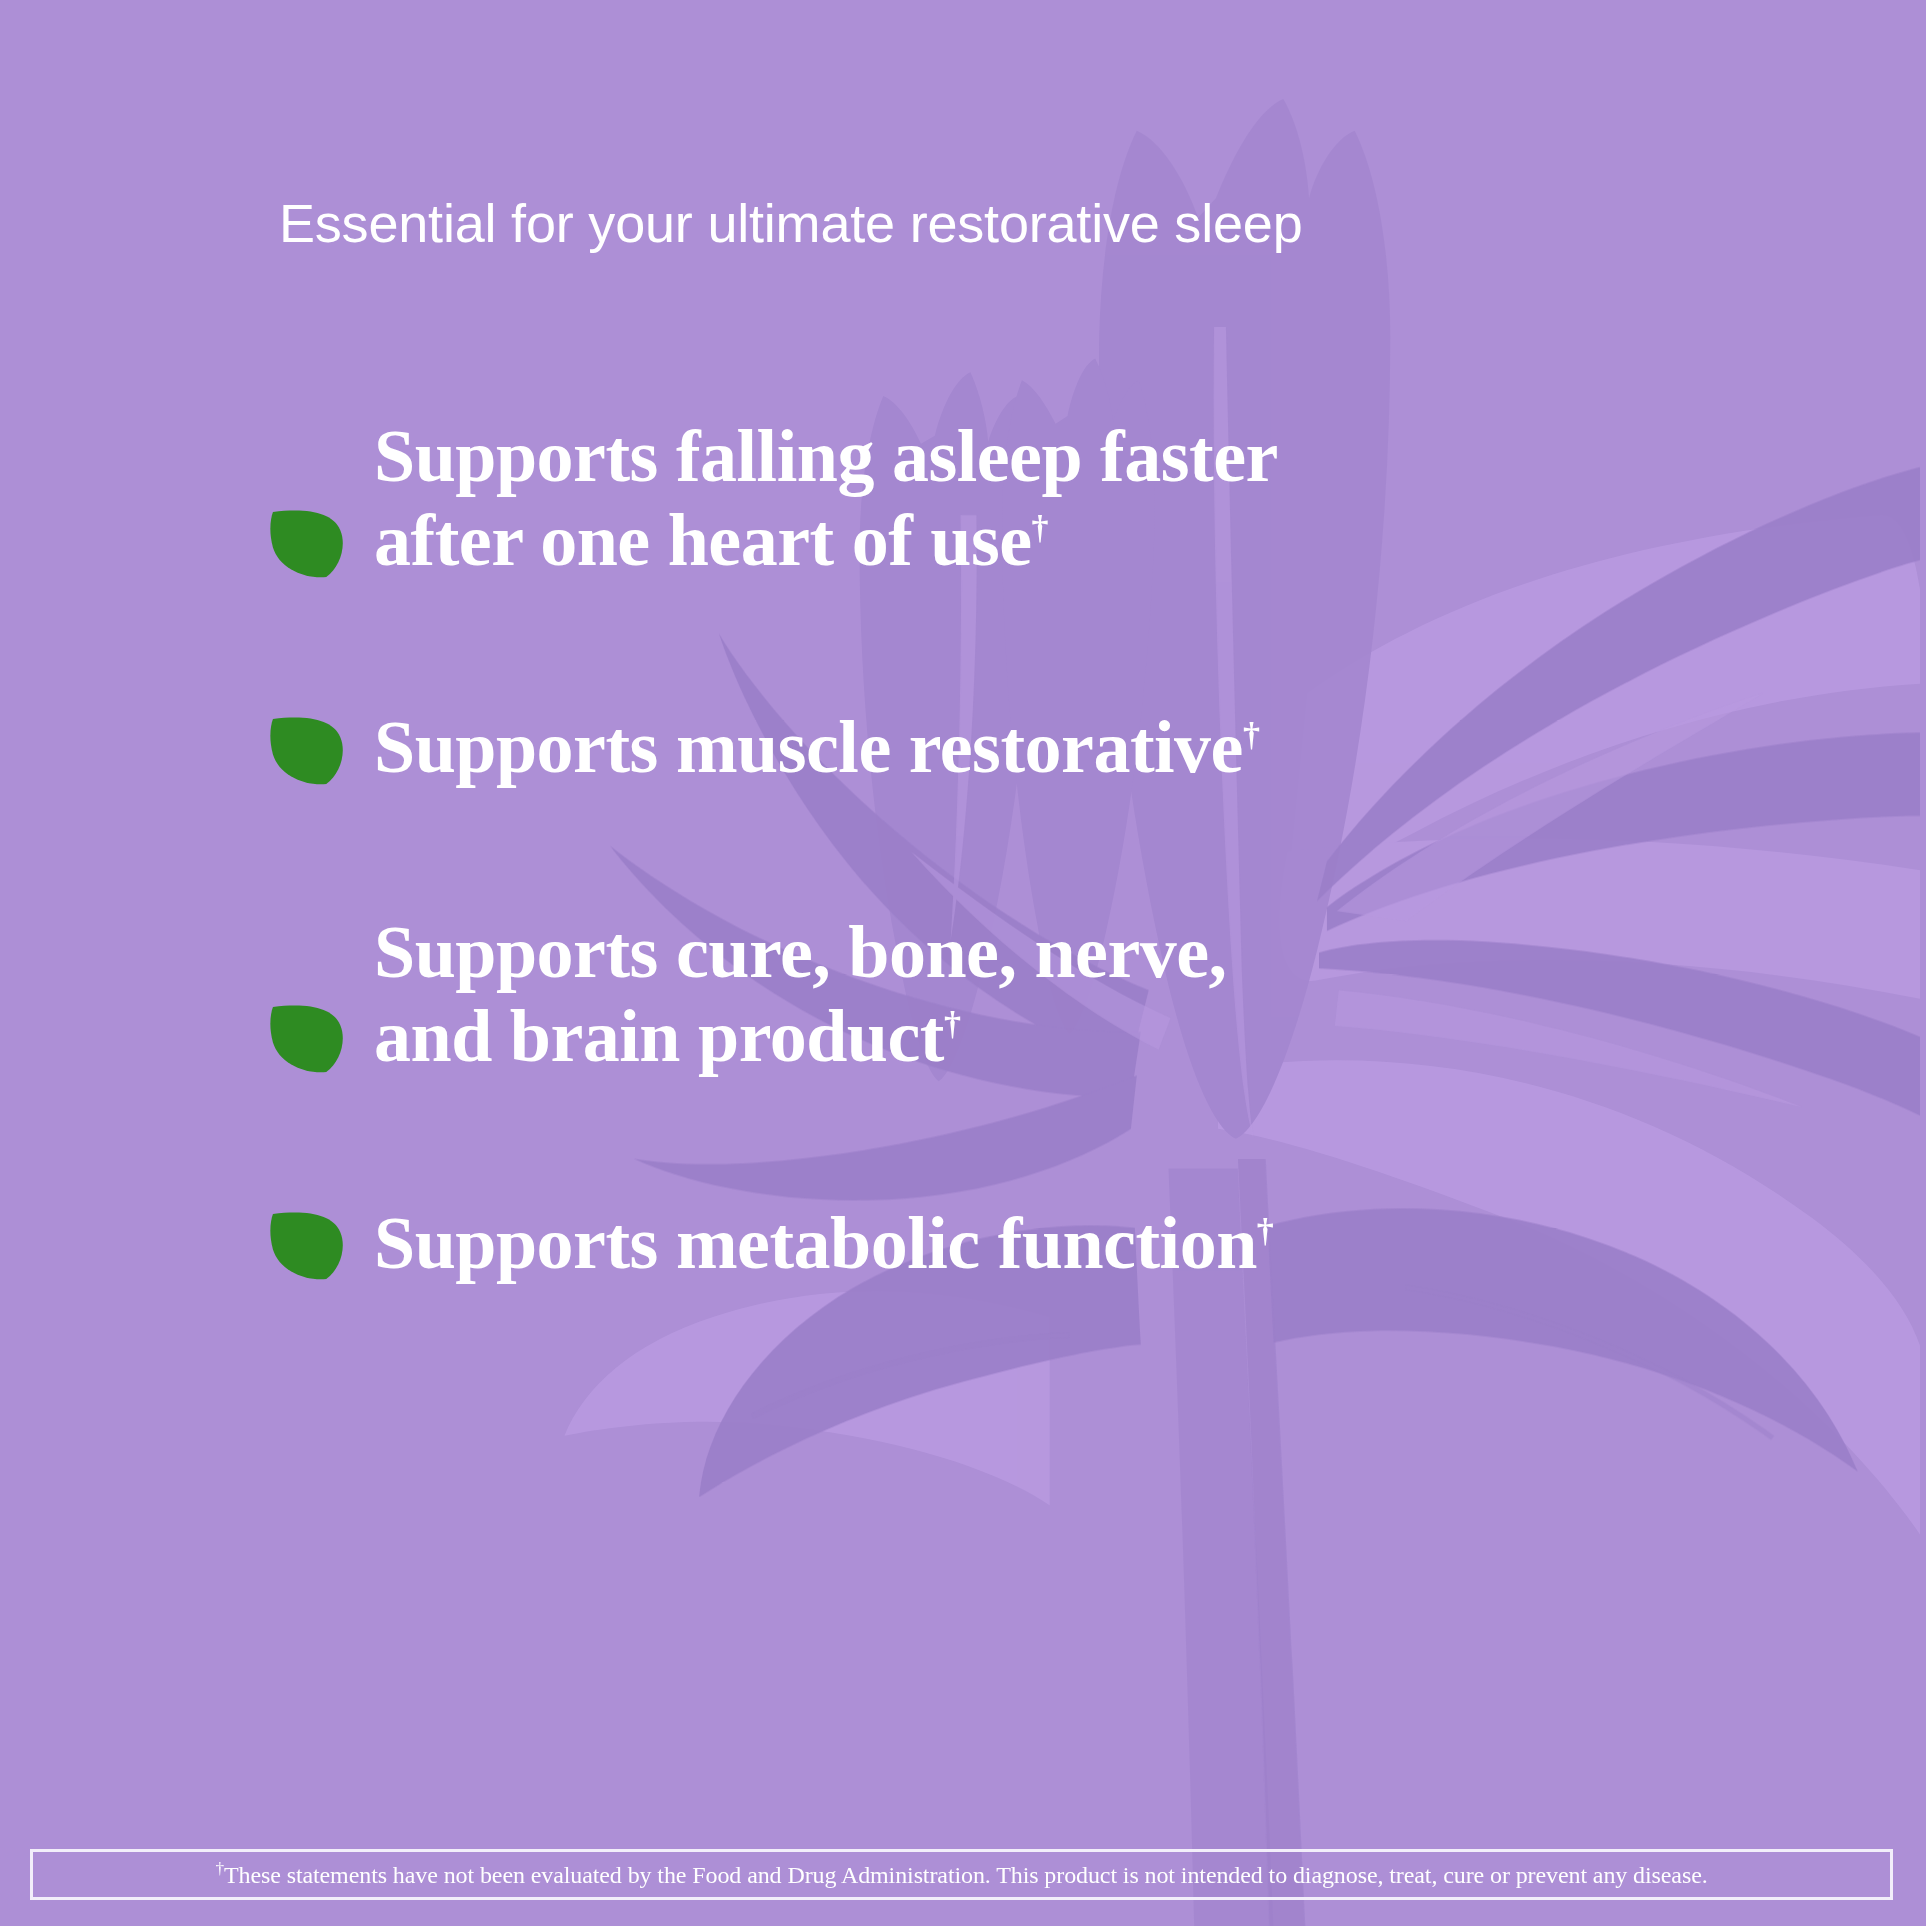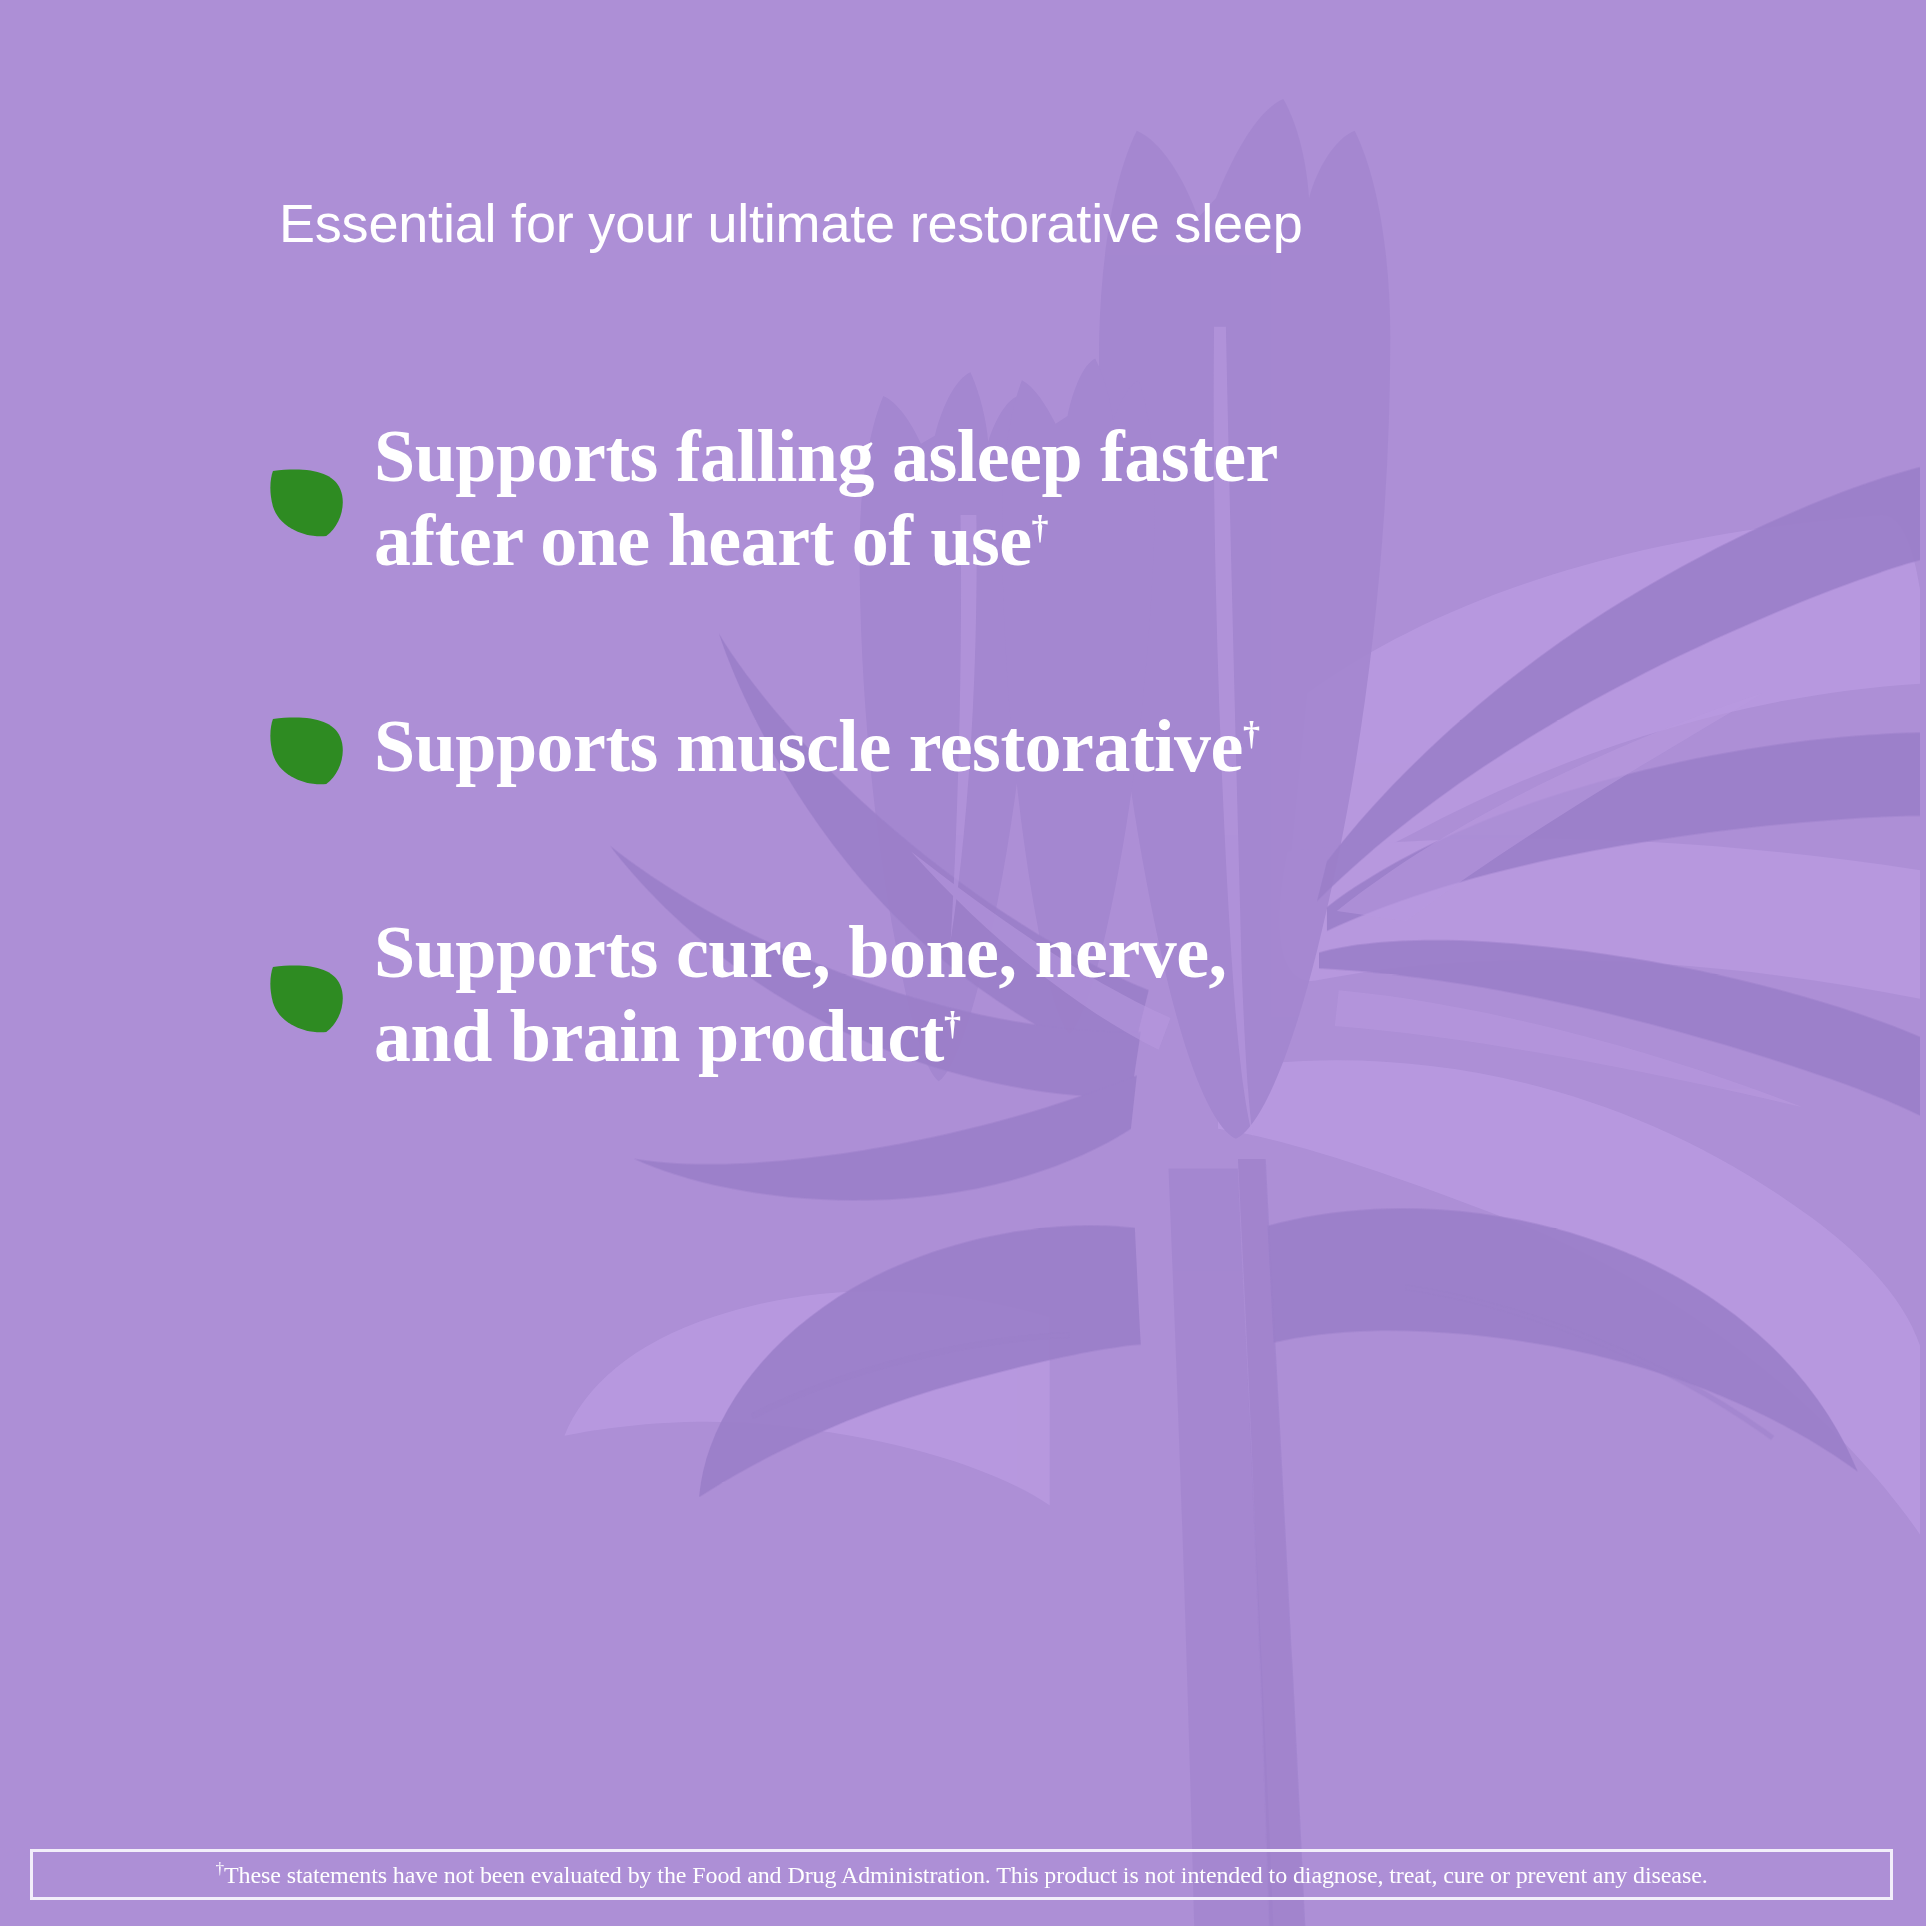--- a/index.html
+++ b/index.html
@@ -50,21 +50,21 @@
   
   #benefits {
     position: absolute;
     left: 269px;
     top: 414px;
     width: 1406px;
   }
   .benefit-row {
     position: relative;
     display: flex;
-    align-items: center;
+    align-items: flex-end;
     margin-bottom: 120px;
   }
   .benefit-row:last-child { margin-bottom: 0; }
 
   .leaf-bullet {
     flex: 0 0 auto;
     width: 77px;
     height: 77px;
     margin-top: 10px;
     margin-right: 28px;
@@ -247,20 +247,30 @@
         <svg width="77" height="77" viewBox="0 0 78 78" xmlns="http://www.w3.org/2000/svg">
           <path d="M4 6 C38 2 64 6 72 24 C79 40 72 62 58 72 C34 74 10 62 4 42 C0 28 1 14 4 6 Z" fill="#2E8B22"></path>
         </svg>
       </span>
       <span class="benefit-text">
         <span>Supports cure, bone, nerve,</span><br>
         <span>and brain product</span><span class="dagger">†</span>
       </span>
     </li>
 
+    <li class="benefit-row">
+      <span class="leaf-bullet">
+        <svg width="77" height="77" viewBox="0 0 78 78" xmlns="http://www.w3.org/2000/svg">
+          <path d="M4 6 C38 2 64 6 72 24 C79 40 72 62 58 72 C34 74 10 62 4 42 C0 28 1 14 4 6 Z" fill="#2E8B22"></path>
+        </svg>
+      </span>
+      <span class="benefit-text">
+        <span>Supports metabolic function</span><span class="dagger">†</span>
+      </span>
+    </li>
 
   </ul>
 
   <div id="disclaimer-box">
     <p id="disclaimer-text">
       <span class="dagger">†</span><span>These statements have not been evaluated by the Food and Drug Administration. This product is not intended to diagnose, treat, cure or prevent any disease.</span>
     </p>
   </div>
 
 </div>

